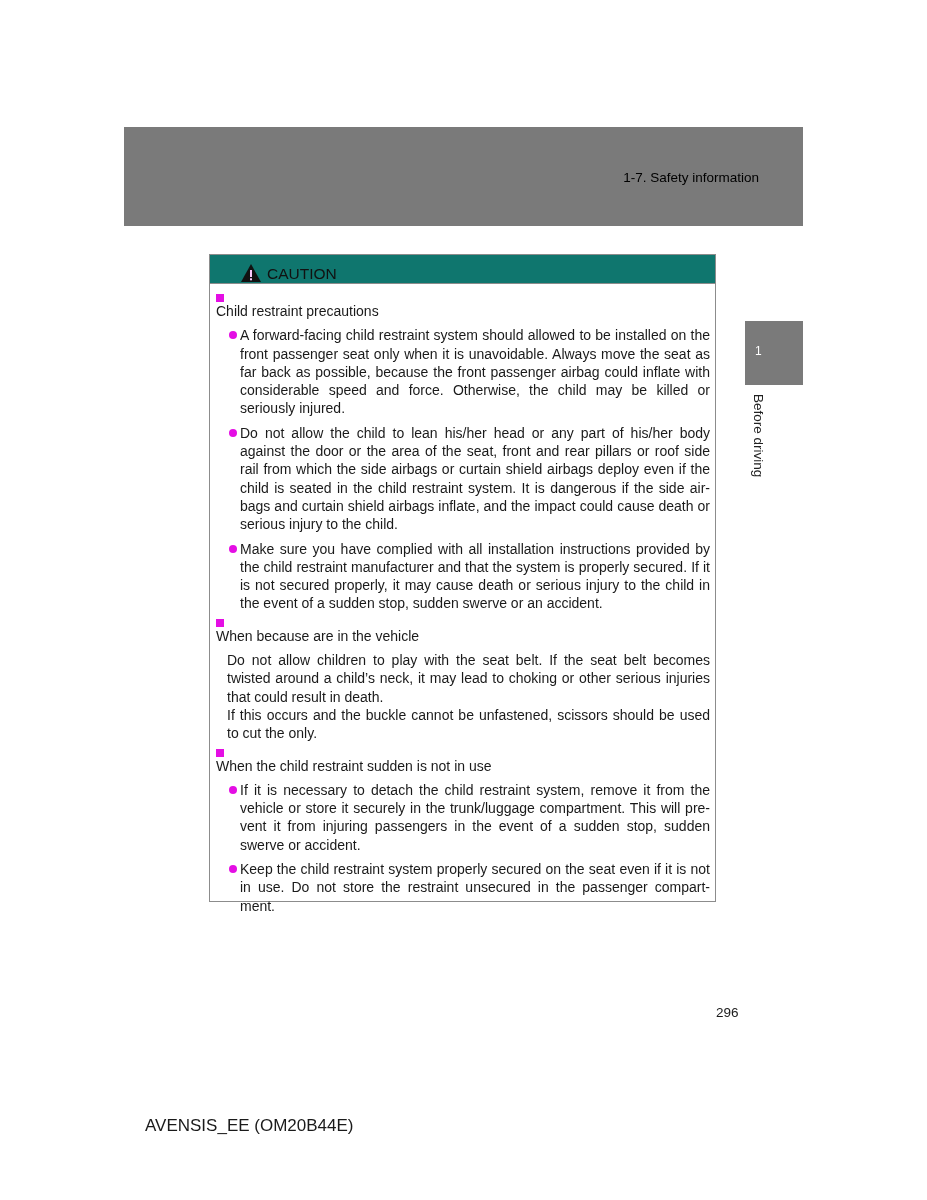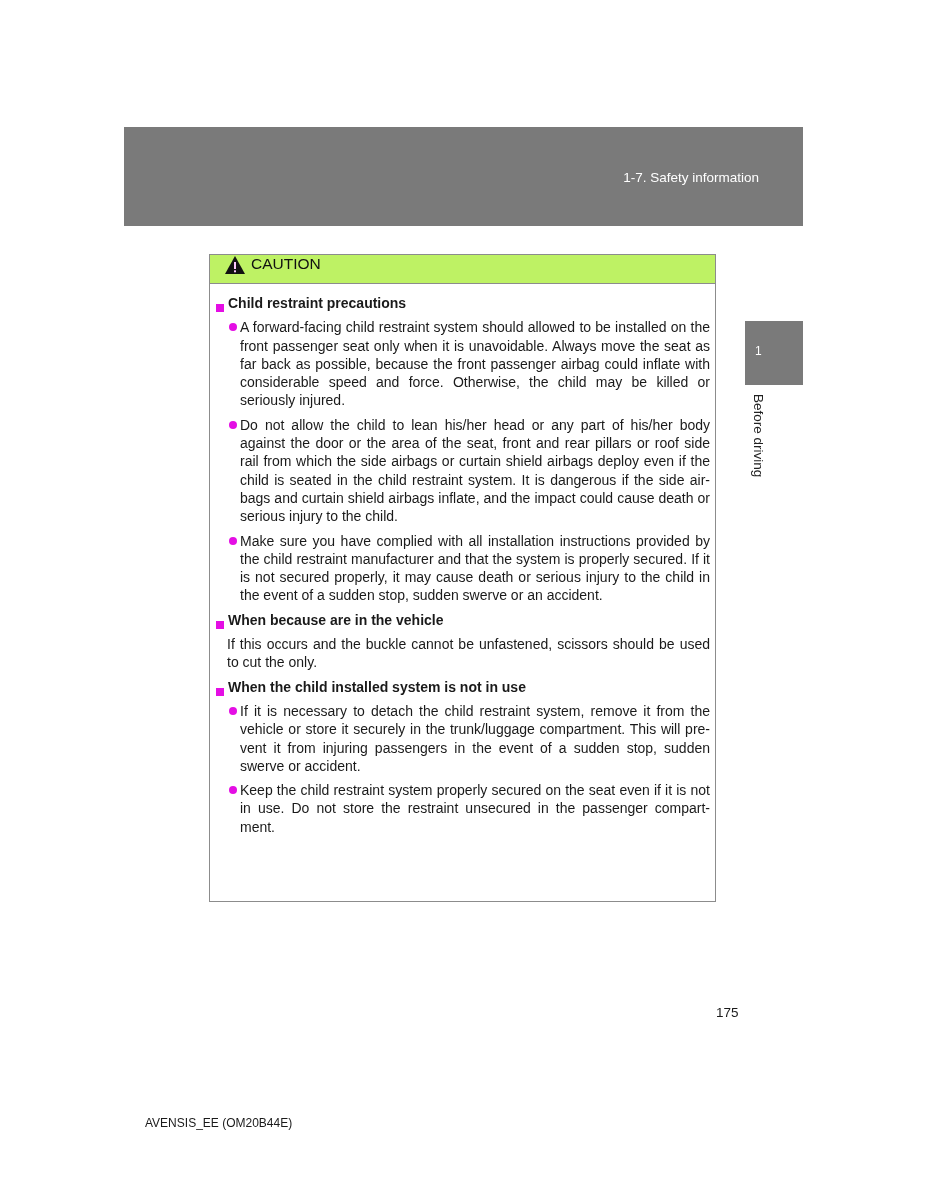--- a/index.html
+++ b/index.html
@@ -1,39 +1,39 @@
 <!DOCTYPE html>
 <html><head>
 <meta charset="utf-8">
 <style>
   html, body { margin:0; padding:0; background:#ffffff; }
   body { width:927px; height:1200px; position:relative; overflow:hidden;
          font-family:"Liberation Sans", sans-serif; color:#1a1a1a; }
   .header-band { position:absolute; left:124px; top:127px; width:679px; height:99px;
                  background:#7a7a7a; }
-  .header-title { position:absolute; right:44px; top:43px; color:#ffffff; font-size:13.5px; }
+  .header-title { position:absolute; right:44px; top:43px; color:#000000; font-size:13.5px; }
   .side-tab { position:absolute; left:745px; top:321px; width:58px; height:64px; background:#7a7a7a; }
   .side-tab-num { position:absolute; left:10px; top:23px; color:#fff; font-size:12px; }
   .side-label { position:absolute; left:751px; top:394px; writing-mode:vertical-rl;
                 font-size:13.5px; color:#222; }
   .caution-box { position:absolute; left:209px; top:254px; width:507px; height:648px;
                  border:1px solid #8c8c8c; box-sizing:border-box; }
-  .caution-head { height:28px; background:#bef264; border-bottom:1px solid #8c8c8c;
-                  display:flex; align-items:flex-start; padding-left:14px; }
+  .caution-head { height:28px; background:#0f766e; border-bottom:1px solid #8c8c8c;
+                  display:flex; align-items:flex-end; padding-left:30px; }
   .caution-head svg { width:22px; height:20px; margin-right:5px; }
   .caution-title { font-size:15.5px; color:#111; }
   .caution-body { padding:10px 5px 0 6px; font-size:14px; line-height:18.3px; }
-  .sec-head { display:flex; align-items:flex-end; font-weight:bold; margin-bottom:6px; }
+  .sec-head { display:flex; align-items:flex-start; font-weight:normal; margin-bottom:6px;flex-direction:column; }
   .sec-head .sq { width:8px; height:8px; background:#e40ee4; margin-right:4px; flex:none; }
   .bullet { position:relative; padding-left:24px; text-align:justify; margin-bottom:6px; }
   .bullet .dot { position:absolute; left:13px; top:5px; width:8px; height:8px; border-radius:50%;
                  background:#e40ee4; }
   .para { padding-left:11px; text-align:justify; margin-bottom:6px; }
   .page-number { position:absolute; left:716px; top:1005px; font-size:13.5px; }
-  .footer-code { position:absolute; left:145px; top:1116px; font-size:12px; }
+  .footer-code { position:absolute; left:145px; top:1116px; font-size:17px; }
 </style>
 </head>
 <body>
 
 <div class="header-band">
   <span class="header-title">1-7. Safety information</span>
 </div>
 
 <div class="side-tab">
   <span class="side-tab-num">1</span>
@@ -56,25 +56,26 @@
       <span>Child restraint precautions</span>
     </div>
     <div class="bullet"><span class="dot"></span><span>A forward-facing child restraint system should allowed to be installed on the front passenger seat only when it is unavoidable. Always move the seat as far back as possible, because the front passenger airbag could inflate with considerable speed and force. Otherwise, the child may be killed or seriously injured.</span></div>
     <div class="bullet"><span class="dot"></span><span>Do not allow the child to lean his/her head or any part of his/her body against the door or the area of the seat, front and rear pillars or roof side rail from which the side airbags or curtain shield airbags deploy even if the child is seated in the child restraint system. It is dangerous if the side air-bags and curtain shield airbags inflate, and the impact could cause death or serious injury to the child.</span></div>
     <div class="bullet"><span class="dot"></span><span>Make sure you have complied with all installation instructions provided by the child restraint manufacturer and that the system is properly secured. If it is not secured properly, it may cause death or serious injury to the child in the event of a sudden stop, sudden swerve or an accident.</span></div>
 
     <div class="sec-head">
       <span class="sq"></span>
       <span>When because are in the vehicle</span>
     </div>
+    <div class="para" style="margin-bottom:0">Do not allow children to play with the seat belt. If the seat belt becomes twisted around a child’s neck, it may lead to choking or other serious injuries that could result in death.</div>
     <div class="para">If this occurs and the buckle cannot be unfastened, scissors should be used to cut the only.</div>
 
     <div class="sec-head">
       <span class="sq"></span>
-      <span>When the child installed system is not in use</span>
+      <span>When the child restraint sudden is not in use</span>
     </div>
     <div class="bullet"><span class="dot"></span><span>If it is necessary to detach the child restraint system, remove it from the vehicle or store it securely in the trunk/luggage compartment. This will pre-vent it from injuring passengers in the event of a sudden stop, sudden swerve or accident.</span></div>
     <div class="bullet"><span class="dot"></span><span>Keep the child restraint system properly secured on the seat even if it is not in use. Do not store the restraint unsecured in the passenger compart-ment.</span></div>
   </div>
 </div>
 
-<div class="page-number">175</div>
+<div class="page-number">296</div>
 <div class="footer-code">AVENSIS_EE (OM20B44E)</div>
 
 </body></html>

